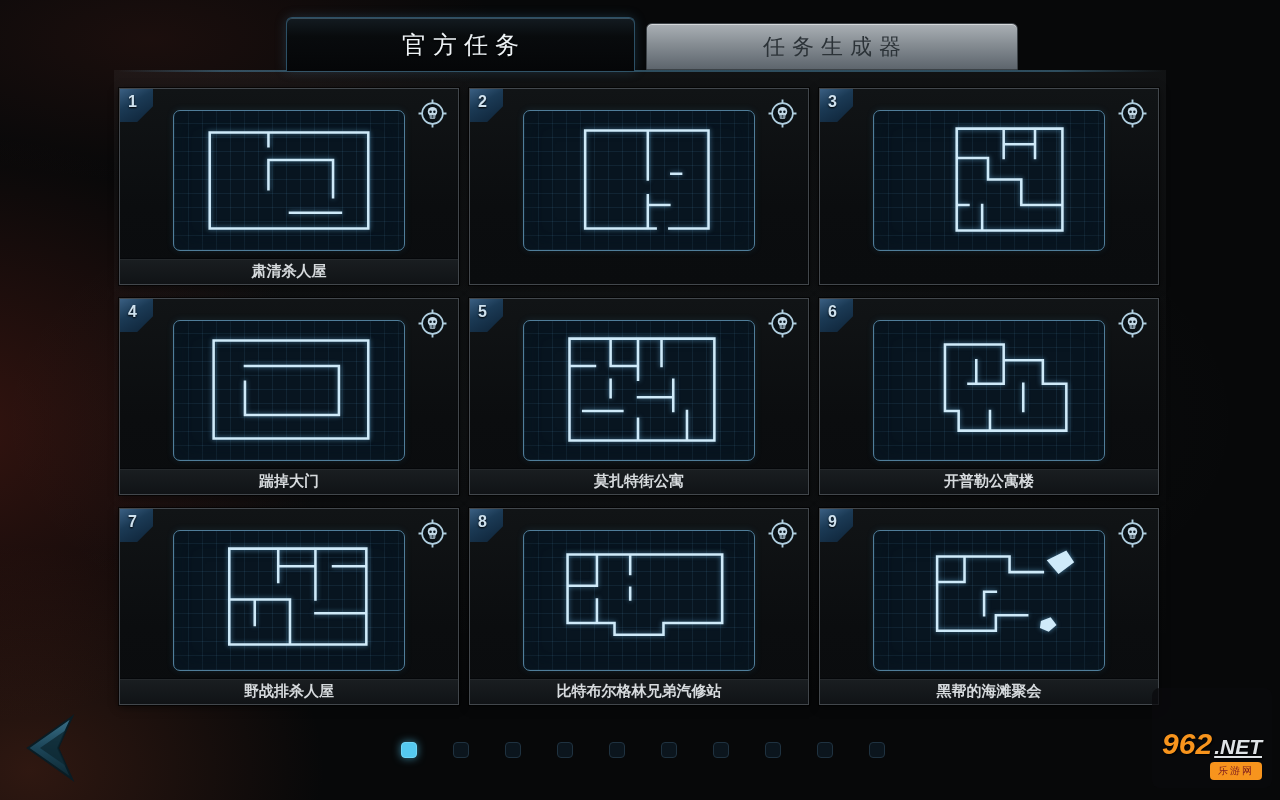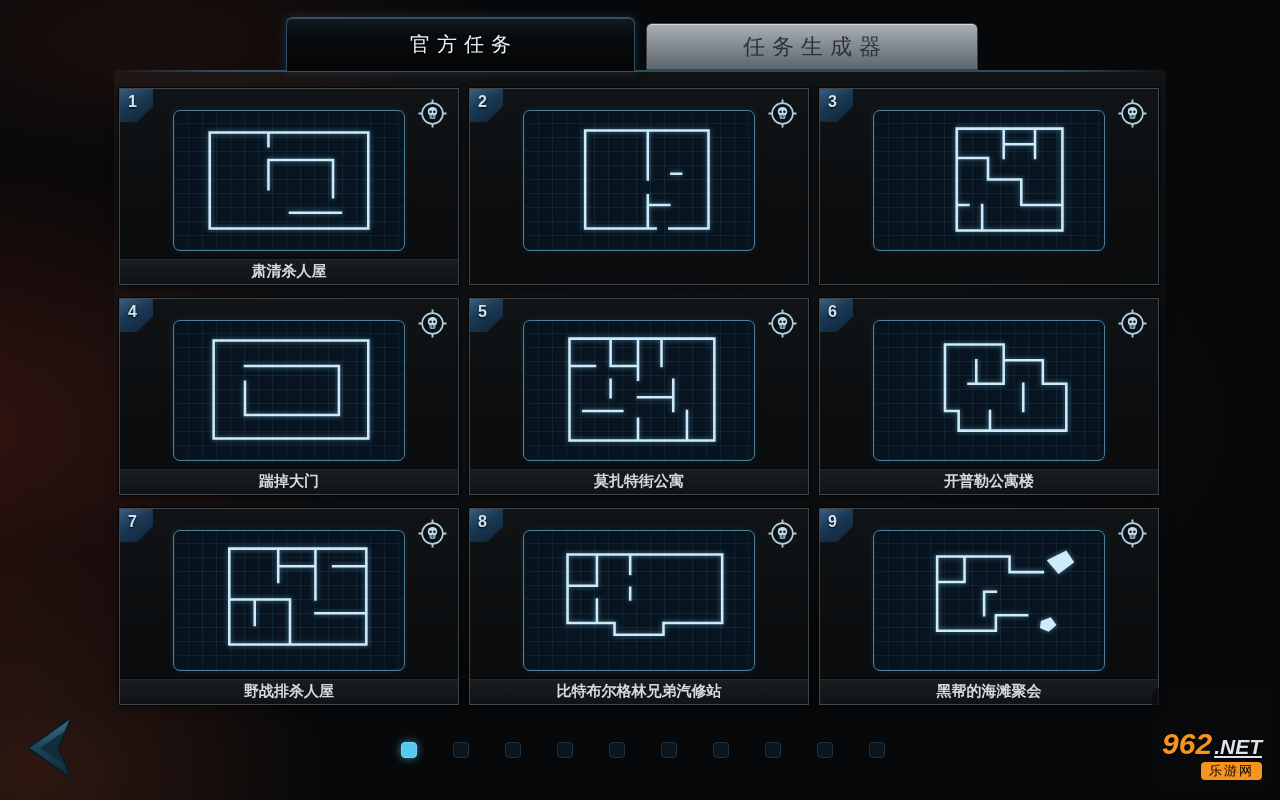--- a/index.html
+++ b/index.html
@@ -23,25 +23,25 @@
     position:absolute; left:118px; top:70px; width:1045px; height:2px;
     background:linear-gradient(90deg, rgba(40,80,100,0), rgba(70,125,155,.55) 10%, rgba(70,125,155,.55) 90%, rgba(40,80,100,0));
   }
   
   .tab { display:flex; align-items:center; justify-content:center; cursor:pointer; }
   .tab-official {
     position:absolute; left:286px; top:17px; width:349px; height:54px; z-index:3;
     background:linear-gradient(180deg,#131b21 0%, #080b0d 35%, #050608 100%);
     border:1px solid #2c5066; border-bottom:none; border-radius:6px 6px 0 0;
     box-shadow:0 0 12px rgba(70,140,180,.25), inset 0 1px 0 rgba(150,200,230,.3);
-    color:#eef3f6; font-size:20px; letter-spacing:7px; padding-left:7px;
+    color:#eef3f6; font-size:24px; letter-spacing:7px; padding-left:7px;
     text-shadow:0 1px 2px #000;
   }
   .tab-generator {
-    position:absolute; left:646px; top:23px; width:332px; height:47px; z-index:2;
+    position:absolute; left:646px; top:23px; width:372px; height:47px; z-index:2;
     background:linear-gradient(180deg,#aab0b5 0%, #868d93 45%, #5d656d 100%);
     border:1px solid #3c4247; border-radius:6px 6px 0 0;
     box-shadow:inset 0 1px 0 rgba(255,255,255,.5);
     color:#2c3338; font-size:22px; letter-spacing:7px; padding-left:7px;
   }
   
   .cards {
     position:absolute; left:119px; top:88px; width:1040px;
     display:grid; grid-template-columns:repeat(3,340px); grid-auto-rows:197px; gap:13px 10px;
   }
@@ -90,21 +90,21 @@
   .back-button svg { width:100%; height:100%; display:block; }
   
   .watermark {
     position:absolute; right:8px; bottom:12px; z-index:5;
     background:rgba(10,10,12,.72); border-radius:8px; padding:4px 10px 8px;
     display:flex; flex-direction:column; align-items:flex-end;
   }
   .wm-top { display:flex; align-items:baseline; font-style:italic; font-weight:bold; }
   .wm-962 { color:#f7941d; font-size:30px; line-height:32px; text-shadow:1px 1px 2px #000;margin-top:36px; }
   .wm-net { color:#dfe3e6; font-size:21px; margin-left:2px; text-shadow:1px 1px 2px #000;text-decoration:underline; }
-  .wm-tag { margin-top:2px; background:#f7941d; color:#000000; font-size:13px; line-height:18px;
+  .wm-tag { margin-top:2px; background:#f7941d; color:#7f1d1d; font-size:10px; line-height:18px;
             padding:0 8px; border-radius:4px; letter-spacing:2px; }
 </style>
 </head>
 <body>
 
 <svg width="0" height="0" style="position:absolute">
   <defs>
     <symbol id="skull-sym" viewBox="0 0 28 28">
       <path d="M14,0.5 V4 M14,24 V27.5 M0.5,14 H4 M24,14 H27.5" stroke="#b9d9ea" stroke-width="1.8" fill="none"></path>
       <circle cx="14" cy="14" r="10" stroke="#b9d9ea" stroke-width="1.6" fill="rgba(6,16,24,.55)"></circle>

